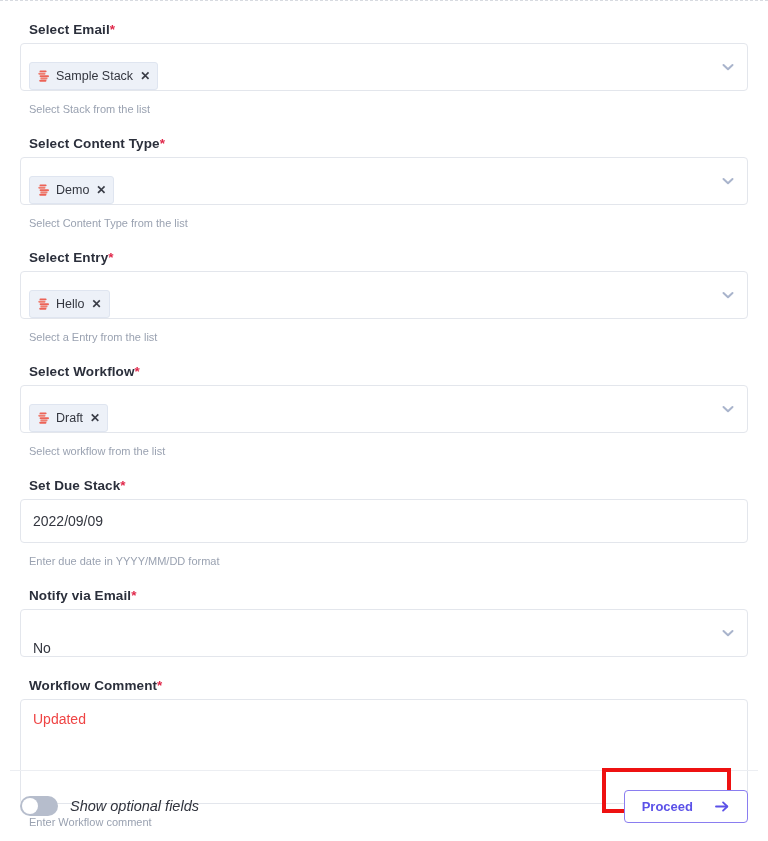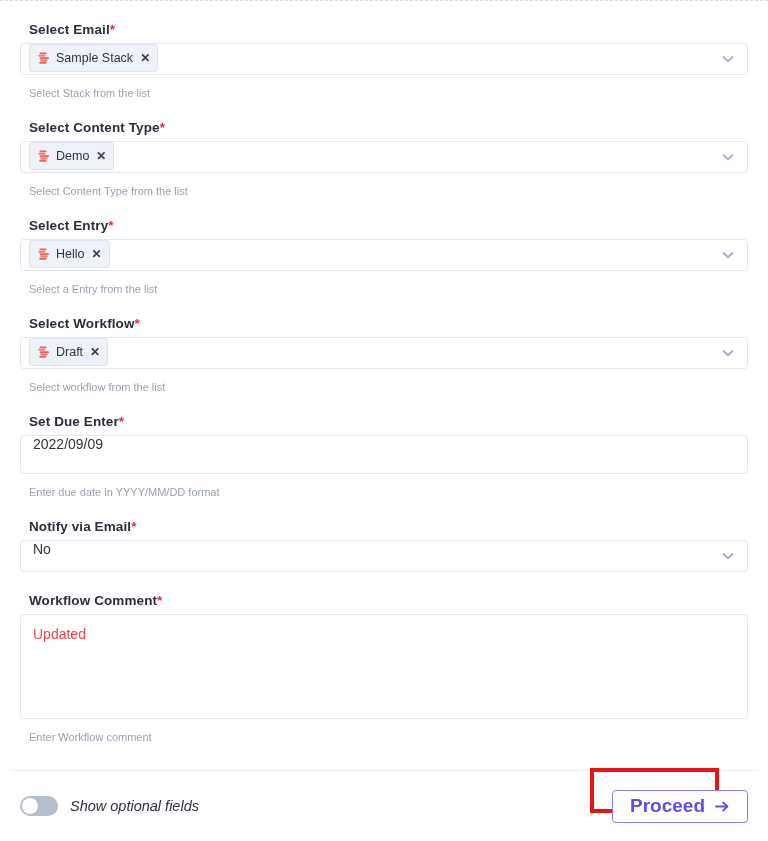--- a/index.html
+++ b/index.html
@@ -58,29 +58,29 @@
 
   .control {
     box-sizing: border-box;
     width: 728px;
     background: #ffffff;
     border: 1px solid #e3e6ec;
     border-radius: 4px;
     position: relative;
   }
   .control.select {
-    height: 32px;
-    display: flex;
-    align-items: flex-start;
+    height: 48px;
+    display: flex;
+    align-items: flex-end;
     padding: 0 8px;
   }
   .control.text-input {
-    height: 39px;
-    display: flex;
-    align-items: flex-start;
+    height: 44px;
+    display: flex;
+    align-items: center;
     padding: 0 12px;
     font-size: 14px;
     color: #33363f;
   }
   .control.textarea {
     height: 105px;
     padding: 11px 12px;
     font-size: 14px;
     color: #ef4444;
   }
@@ -206,28 +206,28 @@
     width: 129px;
     height: 45px;
     border: 4px solid #ee1111;
     box-sizing: border-box;
     pointer-events: none;
   }
 
   .btn-proceed {
     display: inline-flex;
     align-items: center;
-    gap: 10px;
+    gap: 22px;
     height: 33px;
     padding: 0 17px;
     background: #ffffff;
     border: 1px solid #8a7df0;
     border-radius: 4px;
     color: #5b51e8;
-    font-size: 19px;
+    font-size: 13px;
     font-weight: bold;
     cursor: pointer;
     font-family: "Liberation Sans", sans-serif;
     position: relative;
     z-index: 2;
   }
   .arrow-ico { width: 15px; height: 13px; display: block; }
 </style>
 </head>
 <body>
@@ -319,21 +319,21 @@
       </span>
       <svg class="chev" viewBox="0 0 14 14" aria-hidden="true">
         <path d="M2.5 5 L7 9.3 L11.5 5" fill="none" stroke="#a9b4cc" stroke-width="2" stroke-linecap="round" stroke-linejoin="round"></path>
       </svg>
     </div>
     <span class="help-text">Select workflow from the list</span>
   </div>
 
   <div class="spacer-lg"></div>
   <div class="field">
-    <label class="field-label"><span>Set Due Enter</span><span class="req-star">*</span></label>
+    <label class="field-label"><span>Set Due Stack</span><span class="req-star">*</span></label>
     <div class="control text-input">
       <span>2022/09/09</span>
     </div>
     <span class="help-text">Enter due date in YYYY/MM/DD format</span>
   </div>
 
   <div class="spacer-lg"></div>
   <div class="field">
     <label class="field-label"><span>Notify via Email</span><span class="req-star">*</span></label>
     <div class="control select">

